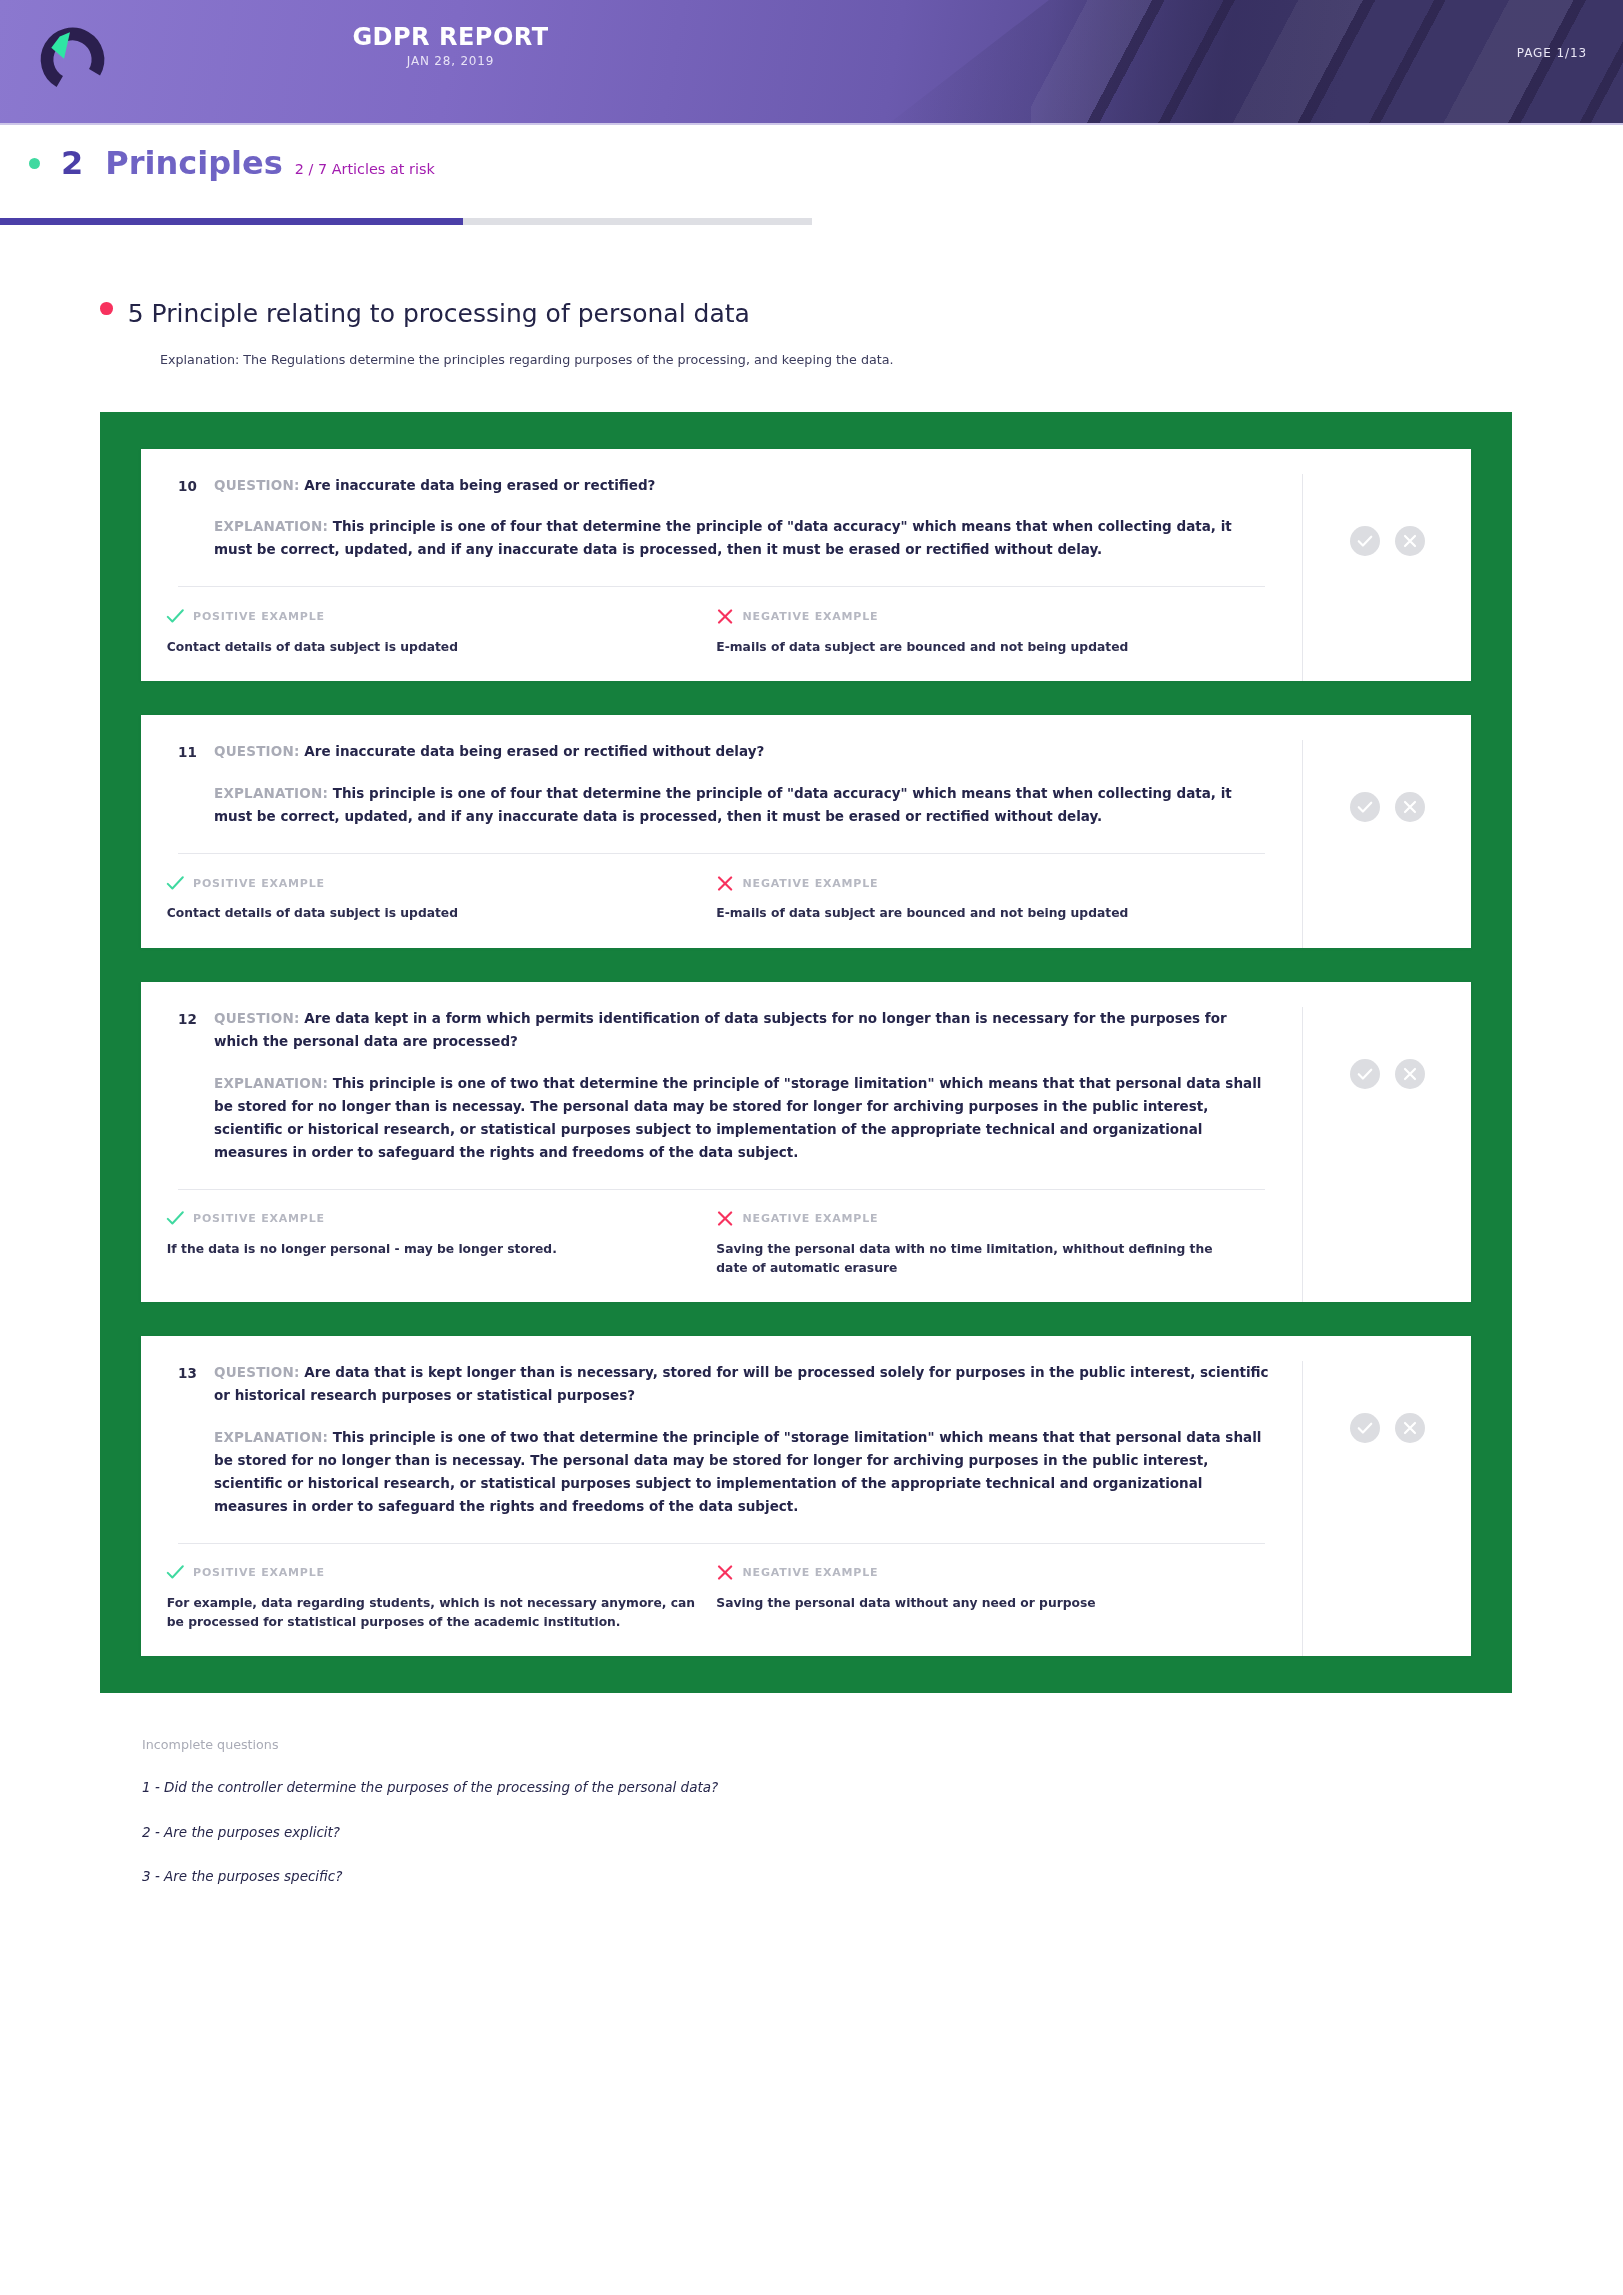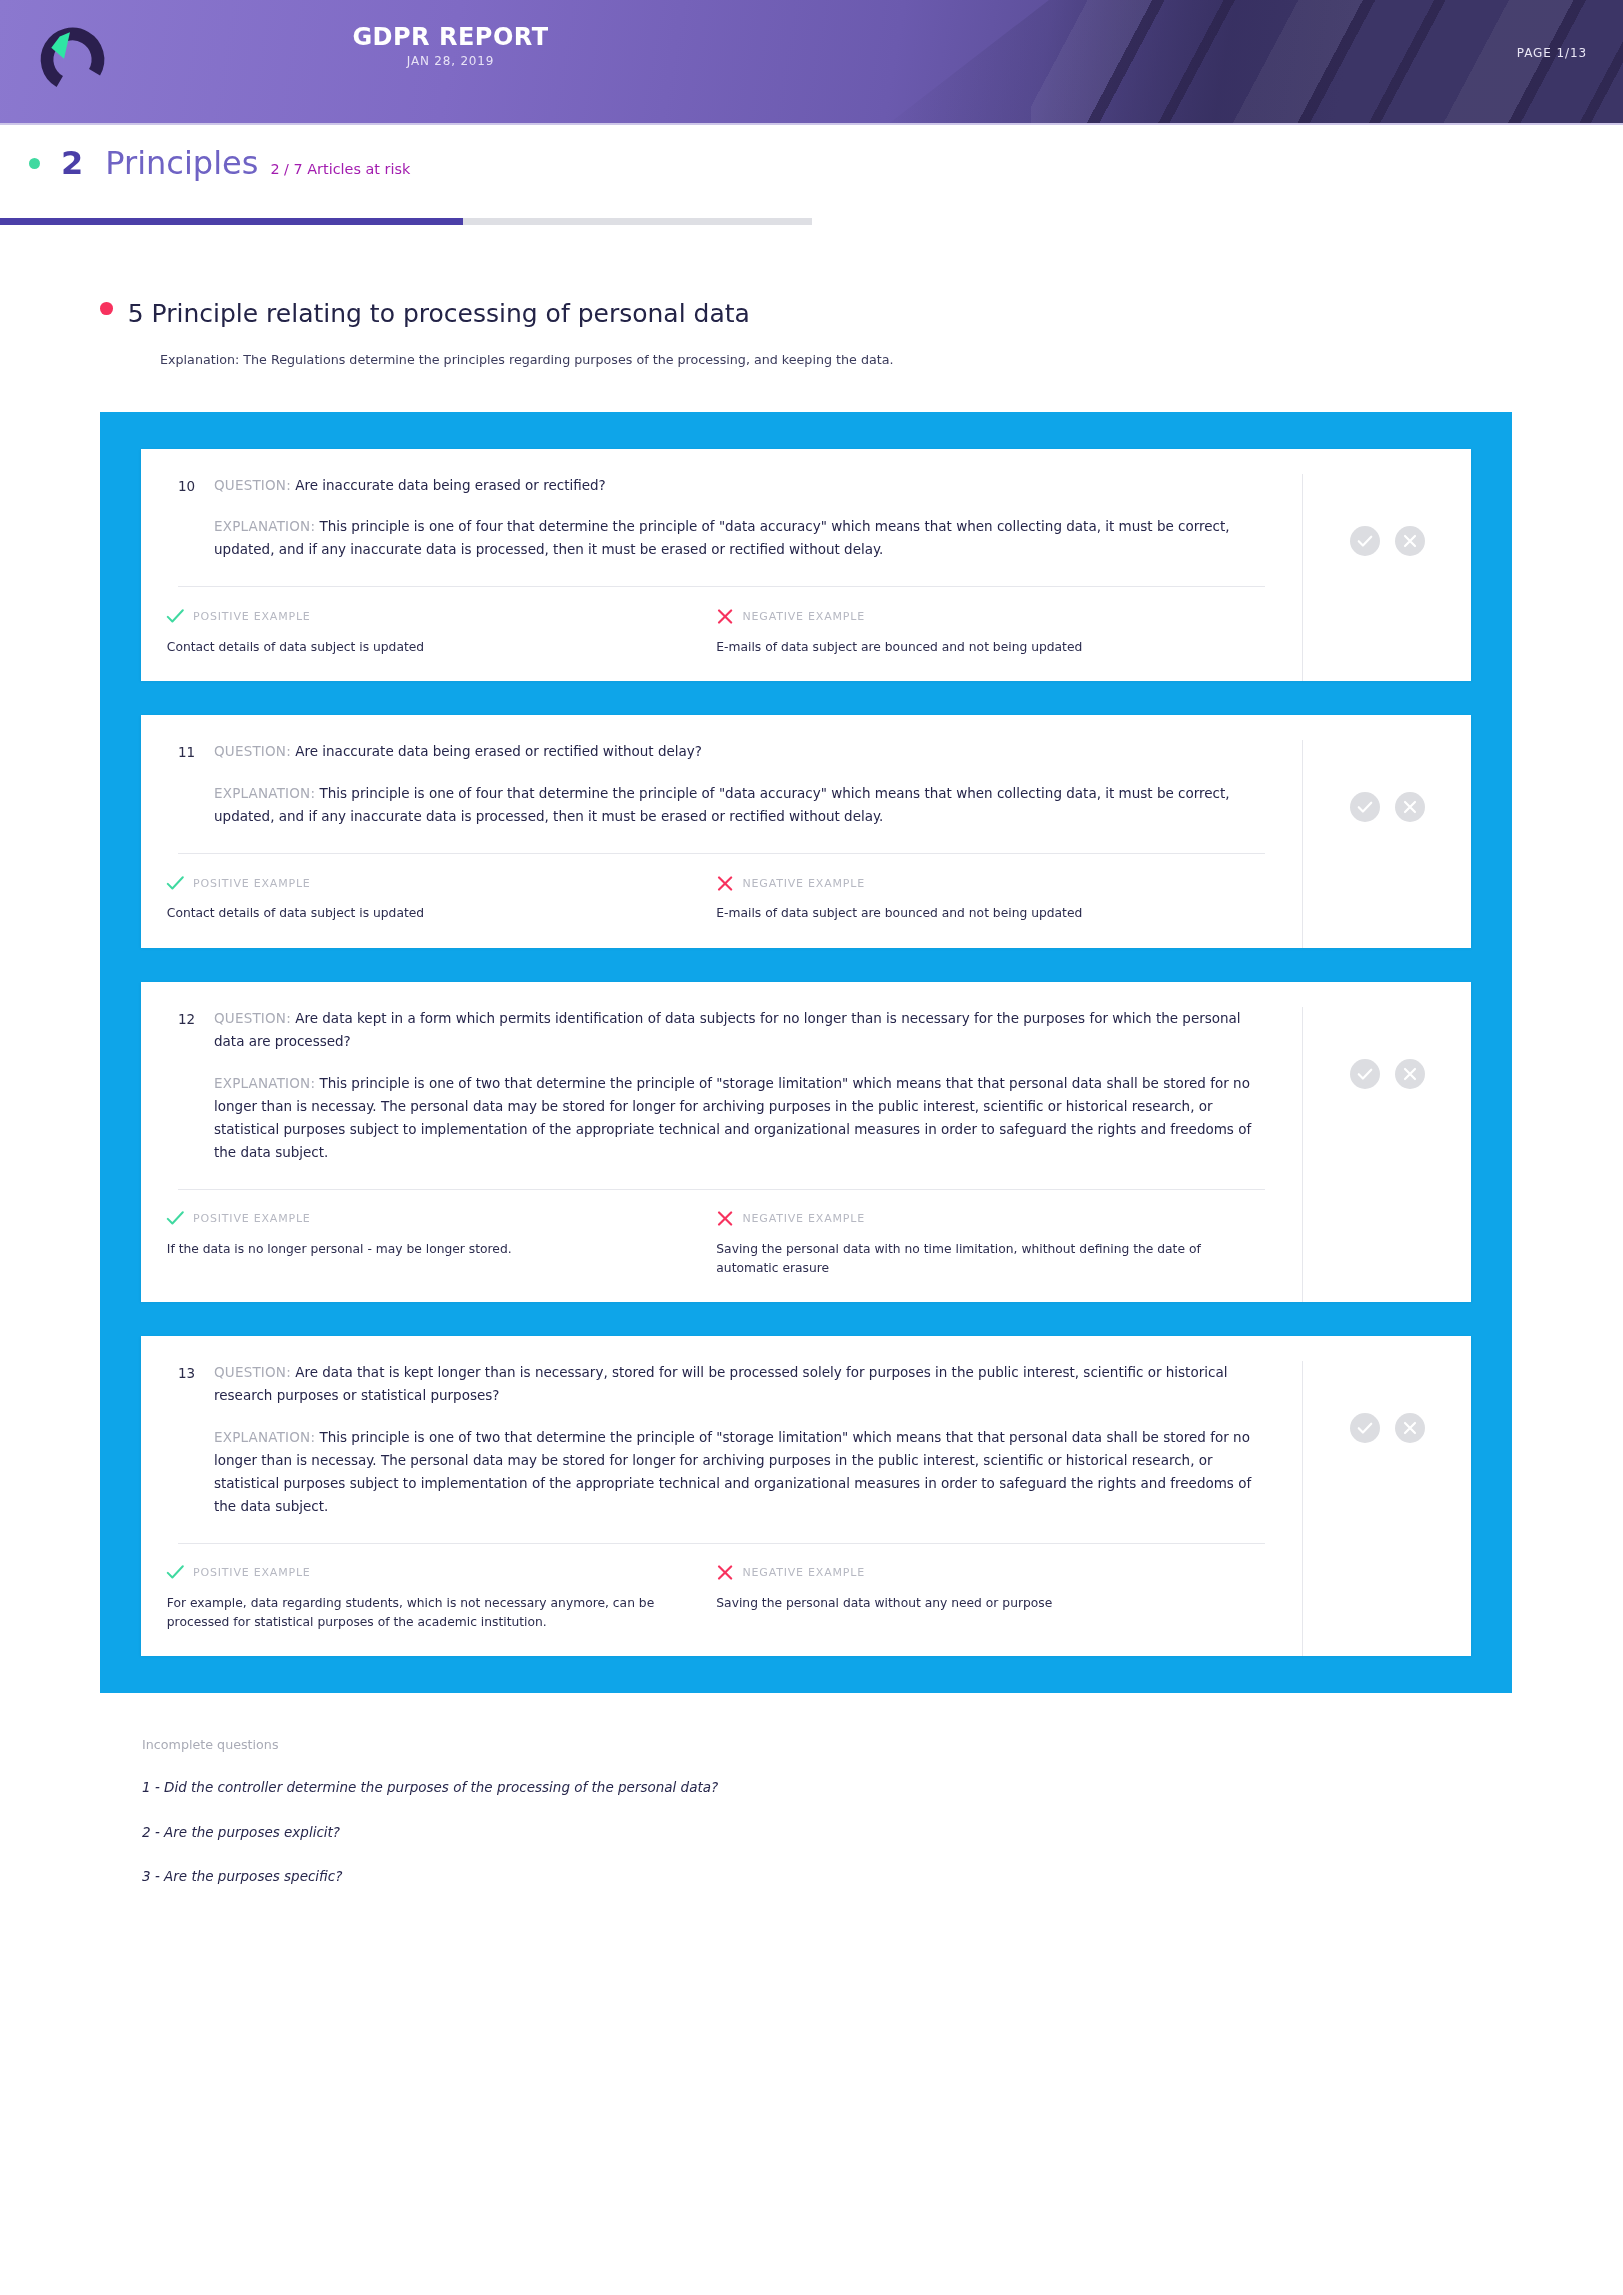--- a/index.html
+++ b/index.html
@@ -101,21 +101,21 @@
   .section-number {
     color: #4b3fa8;
     font-size: 32px;
     font-weight: 700;
     margin-right: 22px;
     line-height: 37px;
   }
   .section-name {
     color: #6f63c4;
     font-size: 32px;
-    font-weight: 400;
+    font-weight: 700;
     line-height: 37px;
     margin-right: 12px;
   }
   .section-risk {
     color: #a21caf;
     font-size: 14.4px;
     line-height: 18.6px;
   }
   .progress-track {
     margin-top: 10px;
@@ -145,22 +145,23 @@
     width: 879px;
     font-size: 12.7px;
     line-height: 20px;
     color: #3b3b5c;
   }
 
   
   .panel {
     margin: 42px 0 0 100px;
     width: 1412px;
-    background: #0ea5e9;
+    background: #15803d;
     padding: 37px 41px 37px 41px;
+    font-weight: bold;
   }
   .qcard {
     background: #ffffff;
     box-shadow: 0 0.8px 3.4px rgba(30,30,60,0.09);
     margin-bottom: 34px;
     display: flex;
     position: relative;
   }
   .qcard:last-child { margin-bottom: 0; }
   .qcard-main { flex: 1 1 auto; padding: 25px 0 0 0; min-width: 0; }

